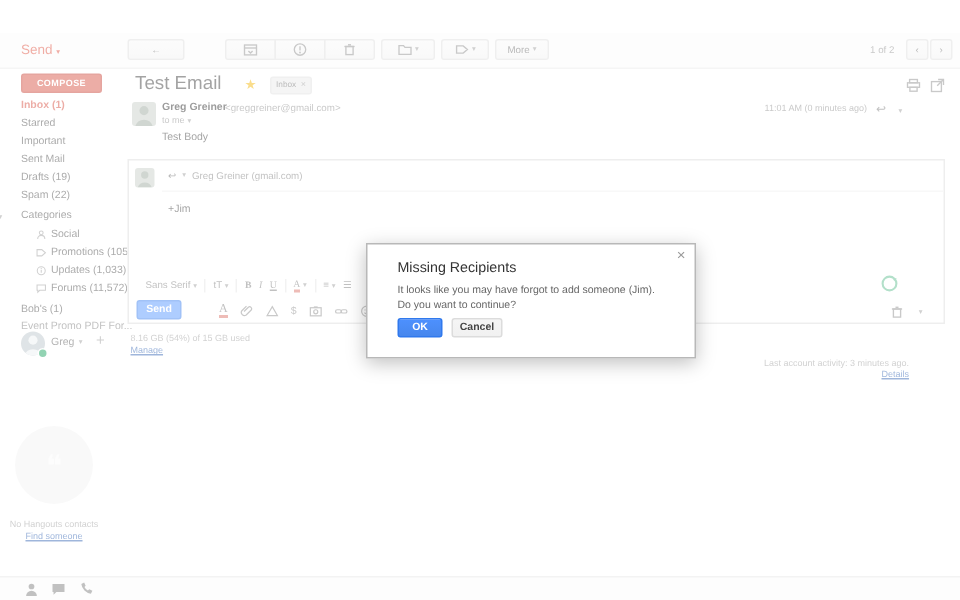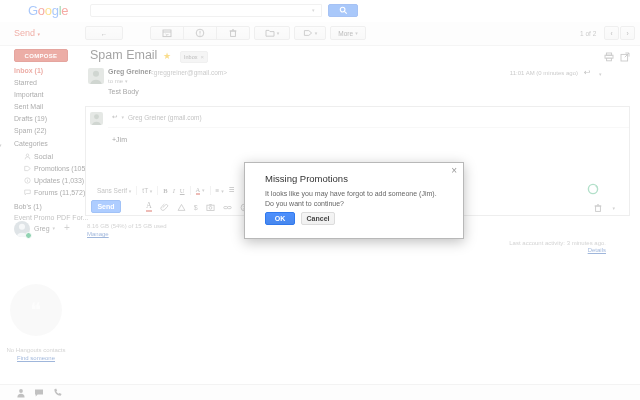--- a/index.html
+++ b/index.html
@@ -102,33 +102,20 @@
           display:flex;align-items:center;justify-content:center;}
   .dlg-cancel{position:absolute;left:56px;top:49px;width:34px;height:13px;background:linear-gradient(#f5f5f5,#f1f1f1);
           border:1px solid #dcdcdc;border-radius:2px;color:#444;font-size:7px;font-weight:bold;
           display:flex;align-items:center;justify-content:center;}
 </style>
 </head>
 <body>
 
 <div id="app">
 
-  <div class="topbar">
-    <div class="logo"><span class="l0">G</span><span class="l1">o</span><span class="l2">o</span><span class="l3">g</span><span class="l4">l</span><span class="l5">e</span></div>
-    <input class="search" value="" style="">
-    <span class="search-caret">▾</span>
-    <button class="search-btn">
-      <span>
-          <svg width="9" height="9" viewBox="0 0 10 10">
-            <circle cx="4" cy="4" r="2.6" fill="none" stroke="#fff" stroke-width="1.2"></circle>
-            <line x1="6" y1="6" x2="8.6" y2="8.6" stroke="#fff" stroke-width="1.2"></line>
-          </svg>
-        </span>
-    </button>
-  </div>
 
   <div class="navrow">
     <div class="gmail-menu"><span>Send</span> <span class="caret" style="color:#dd4b39">▾</span></div>
 
     <button class="btn" style="left:85px;width:38px;">
         <span>←</span>
       </button>
 
     <button class="btn" style="left:150px;width:34px;border-radius:2px 0 0 2px;">
       <span>
@@ -271,21 +258,21 @@
     <span class="add-contact">+</span>
 
     <div class="hang-circle">
         <span>❝</span>
       </div>
     <div class="hang-empty">No Hangouts contacts</div>
     <div class="hang-find">Find someone</div>
   </div>
 
   <div>
-    <div class="thread-title">Spam Email</div>
+    <div class="thread-title">Test Email</div>
     <span class="star">★</span>
     <span class="chip">
         <span>Inbox</span>
         <span class="x">×</span>
       </span>
 
     <span class="hicon" style="left:604px;">
         <svg width="10" height="10" viewBox="0 0 10 10">
           <rect x="2.4" y="1" width="5.2" height="2.2" fill="none" stroke="#888" stroke-width=".9"></rect>
           <rect x="1" y="3.2" width="8" height="3" fill="none" stroke="#888" stroke-width=".9"></rect>
@@ -420,19 +407,19 @@
         <svg width="10" height="10" viewBox="0 0 10 10">
           <path d="M2.2 1.4 a7.4 7.4 0 0 0 6.4 6.4 l1-1.9 -2.1-1 -.9.8 a5 5 0 0 1 -2.3 -2.3 l.8-.9 -1-2.1 z" fill="#777"></path>
         </svg>
       </span>
   </div>
 
   <div id="dim"></div>
 
   <div class="dialog">
     <span class="dlg-close">×</span>
-    <h2 class="dlg-title">Missing Promotions</h2>
+    <h2 class="dlg-title">Missing Recipients</h2>
     <p class="dlg-msg">It looks like you may have forgot to add someone (Jim). Do you want to continue?</p>
     <button class="dlg-ok">OK</button>
     <button class="dlg-cancel">Cancel</button>
   </div>
 
 </div>
 
 </body></html>

